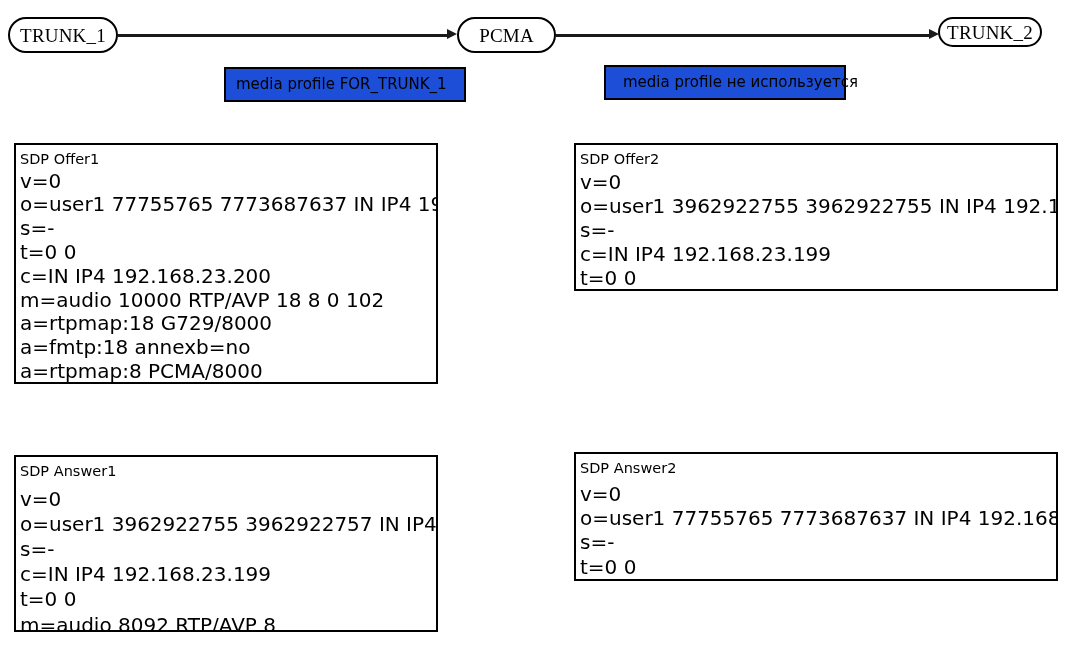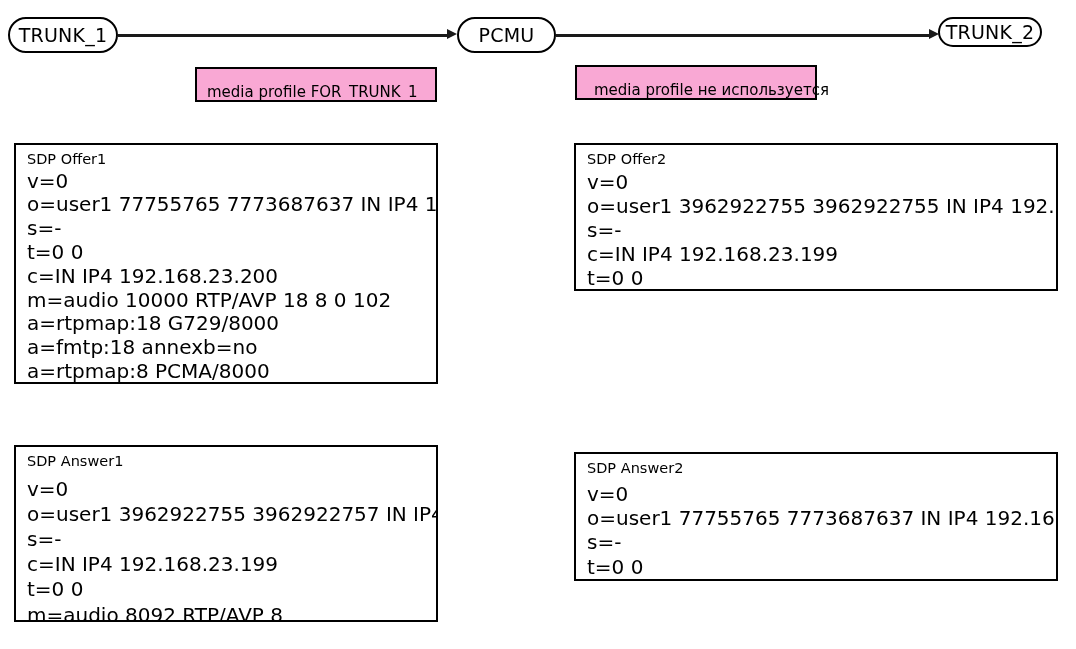--- a/index.html
+++ b/index.html
@@ -24,20 +24,21 @@
     border: 2.5px solid #000000;
     border-radius: 18px;
     background: #ffffff;
     display: flex;
     align-items: center;
     justify-content: center;
     font-size: 19px;
     line-height: 1;
     letter-spacing: 0.2px;
     white-space: nowrap;
+    font-family: Liberation Serif, serif;
   }
   #node-trunk1 { left: 8px;   top: 17px; width: 110px; height: 36px; }
   #node-esbc   { left: 457px; top: 17px; width: 99px;  height: 36px; }
   #node-trunk2 { left: 938px; top: 17px; width: 104px; height: 30px; }
 
   
   .edge {
     position: absolute;
     height: 2.5px;
     background: #1a1a1a;
@@ -56,43 +57,44 @@
     border-left: 10px solid #1a1a1a;
   }
   #arrowhead-left  { left: 447px; }
   #arrowhead-right { left: 929px; }
 
   
   .annot-box {
     position: absolute;
     box-sizing: border-box;
     border: 2.5px solid #000000;
-    background: #f9a8d4;
+    background: #1d4ed8;
     display: flex;
-    align-items: flex-end;
+    align-items: center;
     padding-left: 10px;
     font-size: 15px;
     line-height: 1.1;
     white-space: nowrap;
+    margin-left: 29px;
   }
   #annot-trunk1 { left: 195px; top: 67px; width: 242px; height: 35px; }
   #annot-trunk2 { left: 575px; top: 65px; width: 242px; height: 35px; padding-left: 17px; }
 
   
   .sdp-box {
     position: absolute;
     box-sizing: border-box;
     border: 2.5px solid #000000;
     background: #ffffff;
-    padding: 6px 0 0 11px;
+    padding: 6px 0 0 4px;
     overflow: hidden;
   }
   #sdp-offer1  { left: 14px;  top: 143px; width: 424px; height: 241px; }
   #sdp-offer2  { left: 574px; top: 143px; width: 484px; height: 148px; }
-  #sdp-answer1 { left: 14px;  top: 445px; width: 424px; height: 177px; }
+  #sdp-answer1 { left: 14px;  top: 455px; width: 424px; height: 177px; }
   #sdp-answer2 { left: 574px; top: 452px; width: 484px; height: 129px; }
 
   .sdp-title {
     font-size: 14.5px;
     line-height: 1.15;
     margin-bottom: 2px;
     white-space: nowrap;
   }
   .sdp-body {
     font-size: 20px;
@@ -109,21 +111,21 @@
 <body>
 
 <div class="node" id="node-trunk1">
   <span>TRUNK_1</span>
 </div>
 
 <div class="edge" id="edge-left"></div>
 <div class="arrowhead" id="arrowhead-left"></div>
 
 <div class="node" id="node-esbc">
-  <span>PCMU</span>
+  <span>PCMA</span>
 </div>
 
 <div class="edge" id="edge-right"></div>
 <div class="arrowhead" id="arrowhead-right"></div>
 
 <div class="node" id="node-trunk2">
   <span>TRUNK_2</span>
 </div>
 
 <div class="annot-box" id="annot-trunk1">

